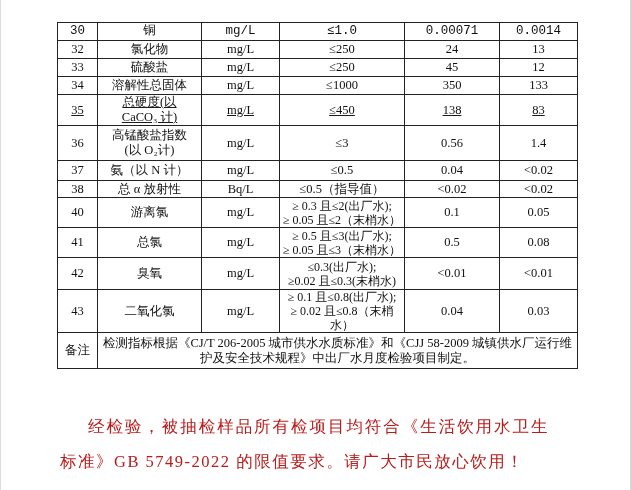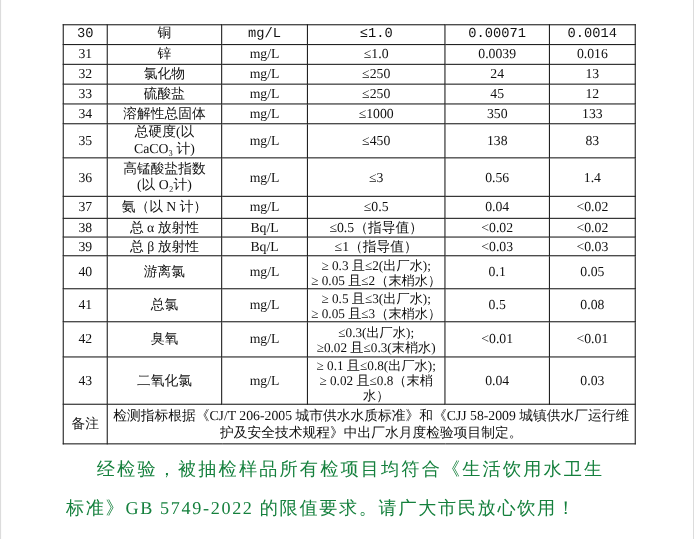--- a/index.html
+++ b/index.html
@@ -26,21 +26,21 @@
   }
   td.c-limit.multiline{font-size:12px;line-height:14px;}
   td.note-label{font-size:12.5px;}
   td.note-text{
     text-align:left;font-size:12.5px;line-height:17px;
     padding:2px 6px;white-space:normal;margin-top:44px;
   }
   .footer-para{
     position:absolute;left:60px;top:409px;width:489px;
     font-size:16.5px;line-height:35px;letter-spacing:1.5px;
-    text-indent:28px;text-align:justify;color:#15803d;
+    text-indent:28px;text-align:justify;color:#b91c1c;
     margin:0;
   }
 </style>
 </head>
 <body>
 
 <div class="edge edge-left"></div>
 <div class="edge edge-right"></div>
 
 <table class="wq">
@@ -55,28 +55,20 @@
   <tbody id="data-rows">
       <tr style="height: 18px; font-family: Liberation Mono, monospace;">
         <td class="c-no">30</td>
         <td class="c-item">铜</td>
         <td class="c-unit">mg/L</td>
         <td class="c-limit">≤1.0</td>
         <td class="c-v1">0.00071</td>
         <td class="c-v2">0.0014</td>
       </tr>
       <tr style="height: 18px;">
-        <td class="c-no">31</td>
-        <td class="c-item">锌</td>
-        <td class="c-unit">mg/L</td>
-        <td class="c-limit">≤1.0</td>
-        <td class="c-v1">0.0039</td>
-        <td class="c-v2">0.016</td>
-      </tr>
-      <tr style="height: 18px;">
         <td class="c-no">32</td>
         <td class="c-item">氯化物</td>
         <td class="c-unit">mg/L</td>
         <td class="c-limit">≤250</td>
         <td class="c-v1">24</td>
         <td class="c-v2">13</td>
       </tr>
       <tr style="height: 18px;">
         <td class="c-no">33</td>
         <td class="c-item">硫酸盐</td>
@@ -86,21 +78,21 @@
         <td class="c-v2">12</td>
       </tr>
       <tr style="height: 18px;">
         <td class="c-no">34</td>
         <td class="c-item">溶解性总固体</td>
         <td class="c-unit">mg/L</td>
         <td class="c-limit">≤1000</td>
         <td class="c-v1">350</td>
         <td class="c-v2">133</td>
       </tr>
-      <tr style="height: 30px;">
+      <tr style="height: 30px; text-decoration: underline;">
         <td class="c-no">35</td>
         <td class="c-item">总硬度(以
 CaCO₃ 计)</td>
         <td class="c-unit">mg/L</td>
         <td class="c-limit">≤450</td>
         <td class="c-v1">138</td>
         <td class="c-v2">83</td>
       </tr>
       <tr style="height: 35px;">
         <td class="c-no">36</td>
@@ -119,28 +111,20 @@
         <td class="c-v1">0.04</td>
         <td class="c-v2">&lt;0.02</td>
       </tr>
       <tr style="height: 17px;">
         <td class="c-no">38</td>
         <td class="c-item">总 α 放射性</td>
         <td class="c-unit">Bq/L</td>
         <td class="c-limit">≤0.5（指导值）</td>
         <td class="c-v1">&lt;0.02</td>
         <td class="c-v2">&lt;0.02</td>
-      </tr>
-      <tr style="height: 17px;">
-        <td class="c-no">39</td>
-        <td class="c-item">总 β 放射性</td>
-        <td class="c-unit">Bq/L</td>
-        <td class="c-limit">≤1（指导值）</td>
-        <td class="c-v1">&lt;0.03</td>
-        <td class="c-v2">&lt;0.03</td>
       </tr>
       <tr style="height: 30px;">
         <td class="c-no">40</td>
         <td class="c-item">游离氯</td>
         <td class="c-unit">mg/L</td>
         <td class="c-limit multiline">≥ 0.3 且≤2(出厂水);
 ≥ 0.05 且≤2（末梢水）</td>
         <td class="c-v1">0.1</td>
         <td class="c-v2">0.05</td>
       </tr>

